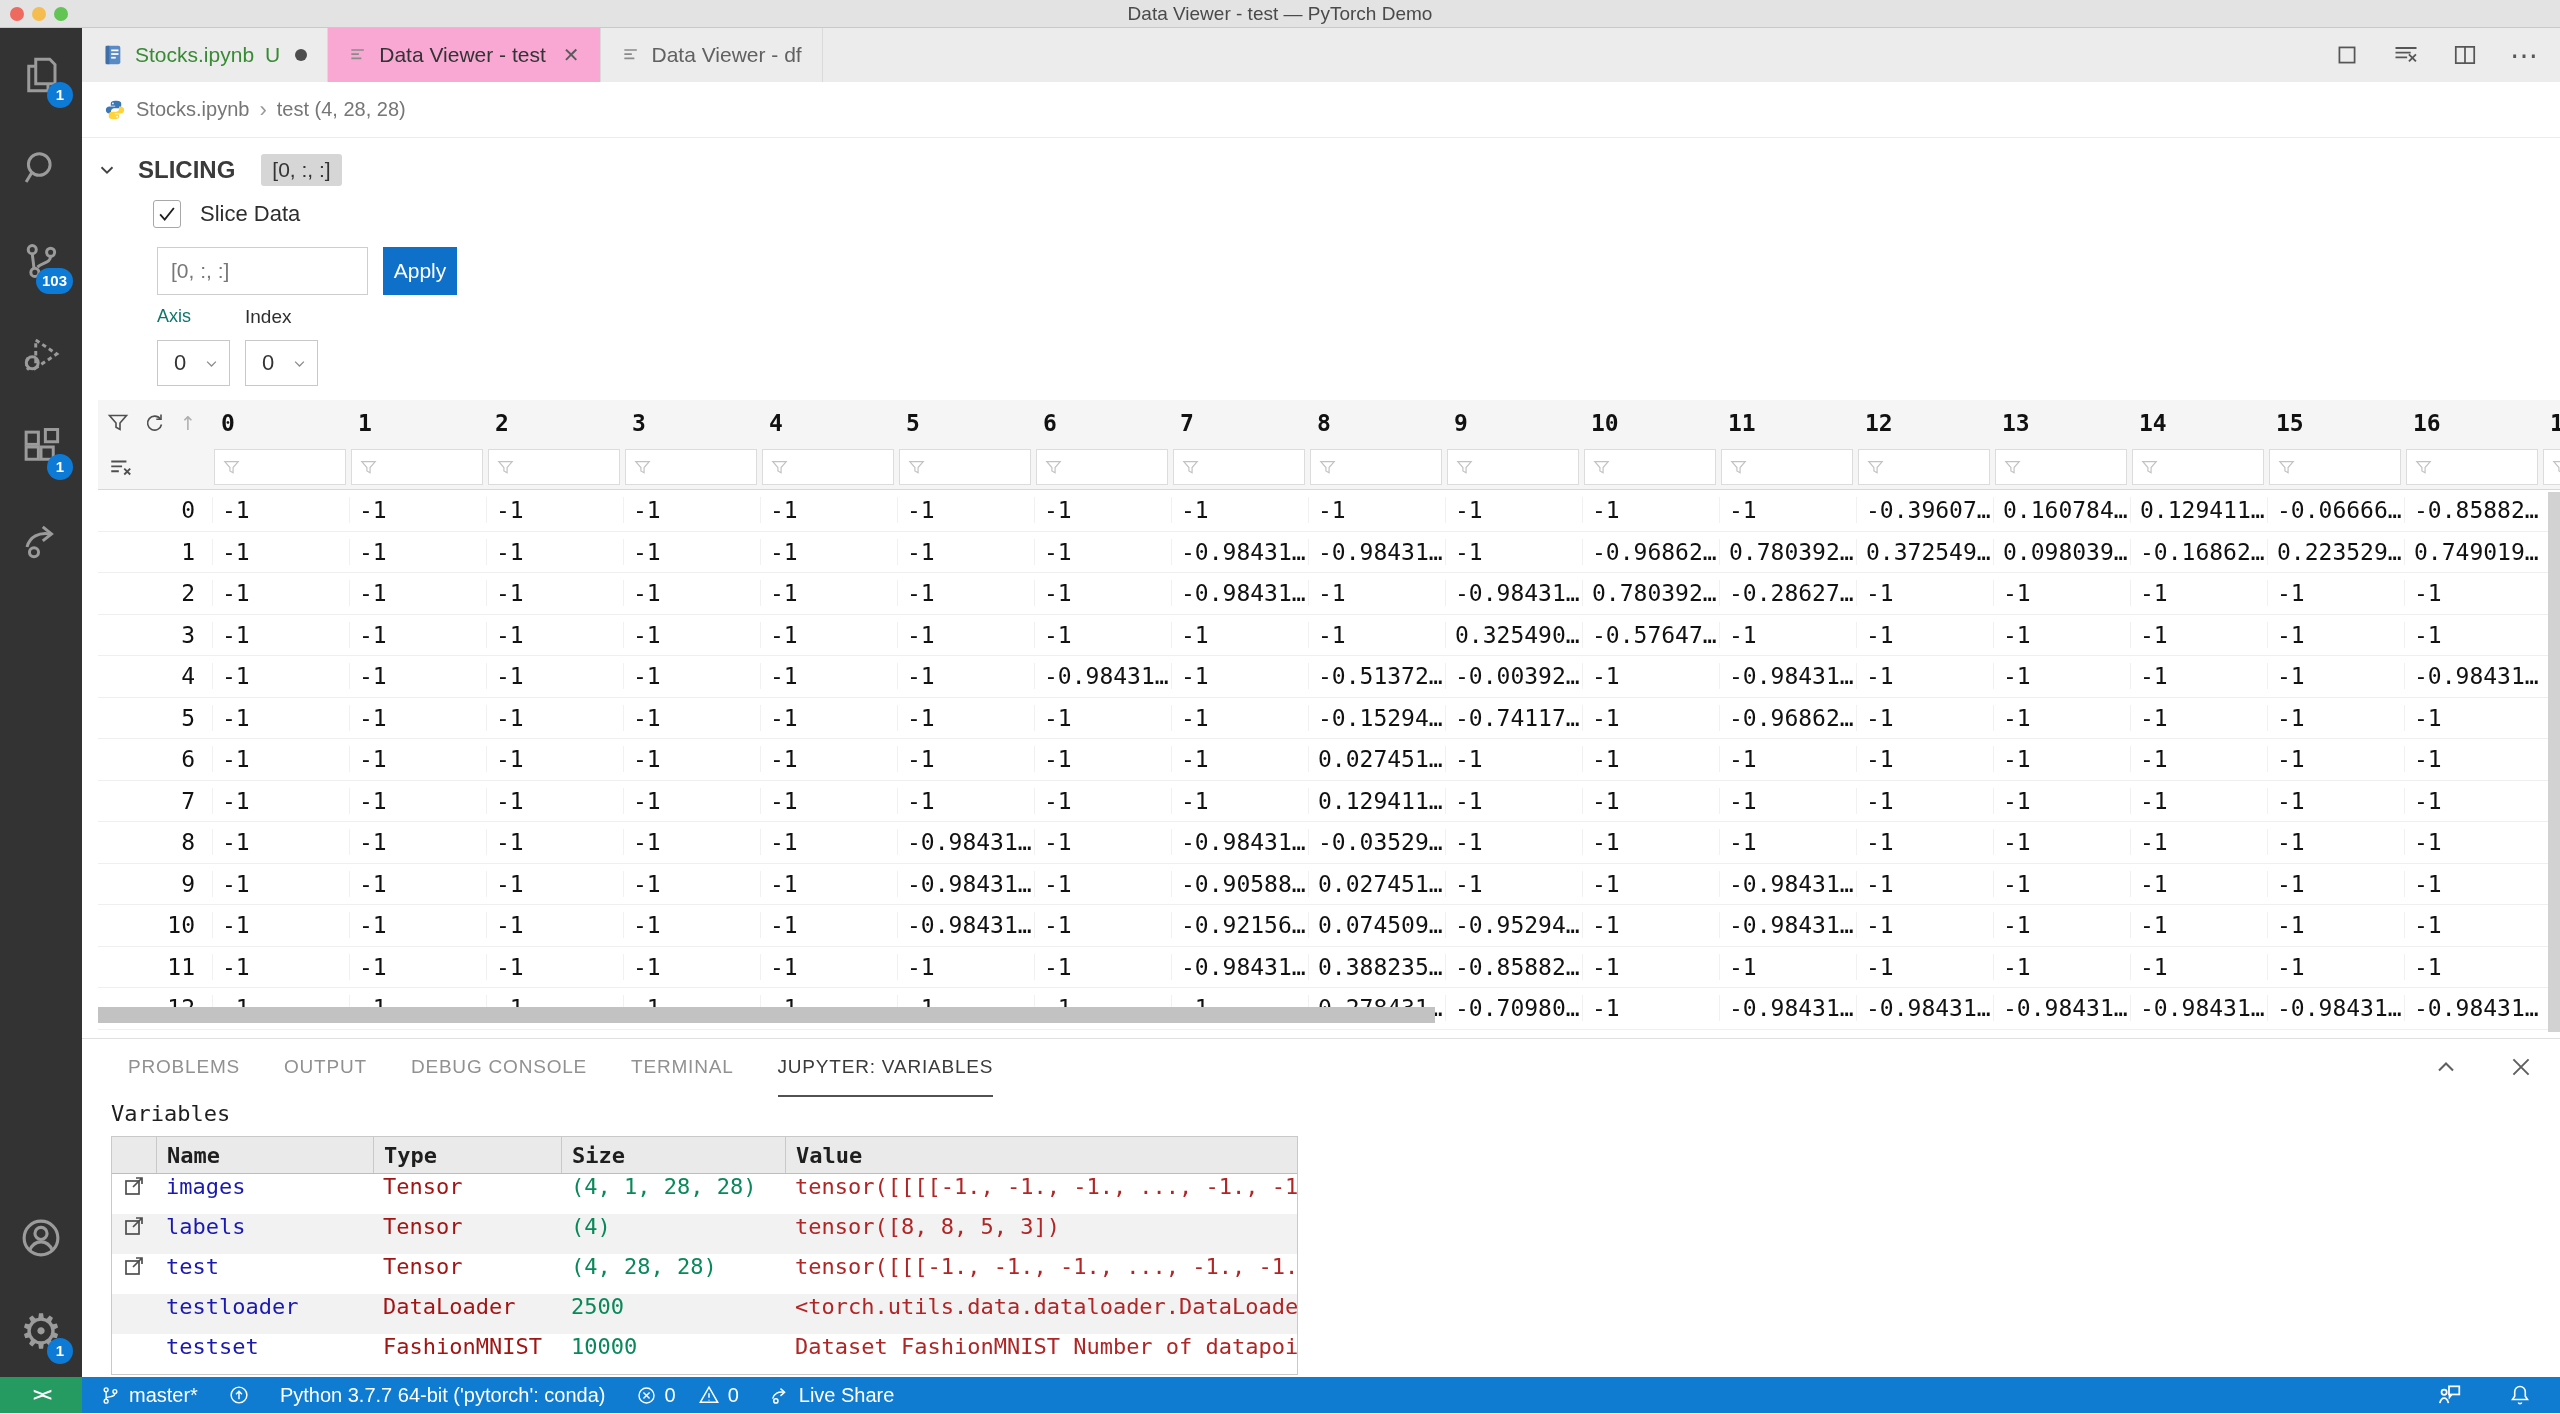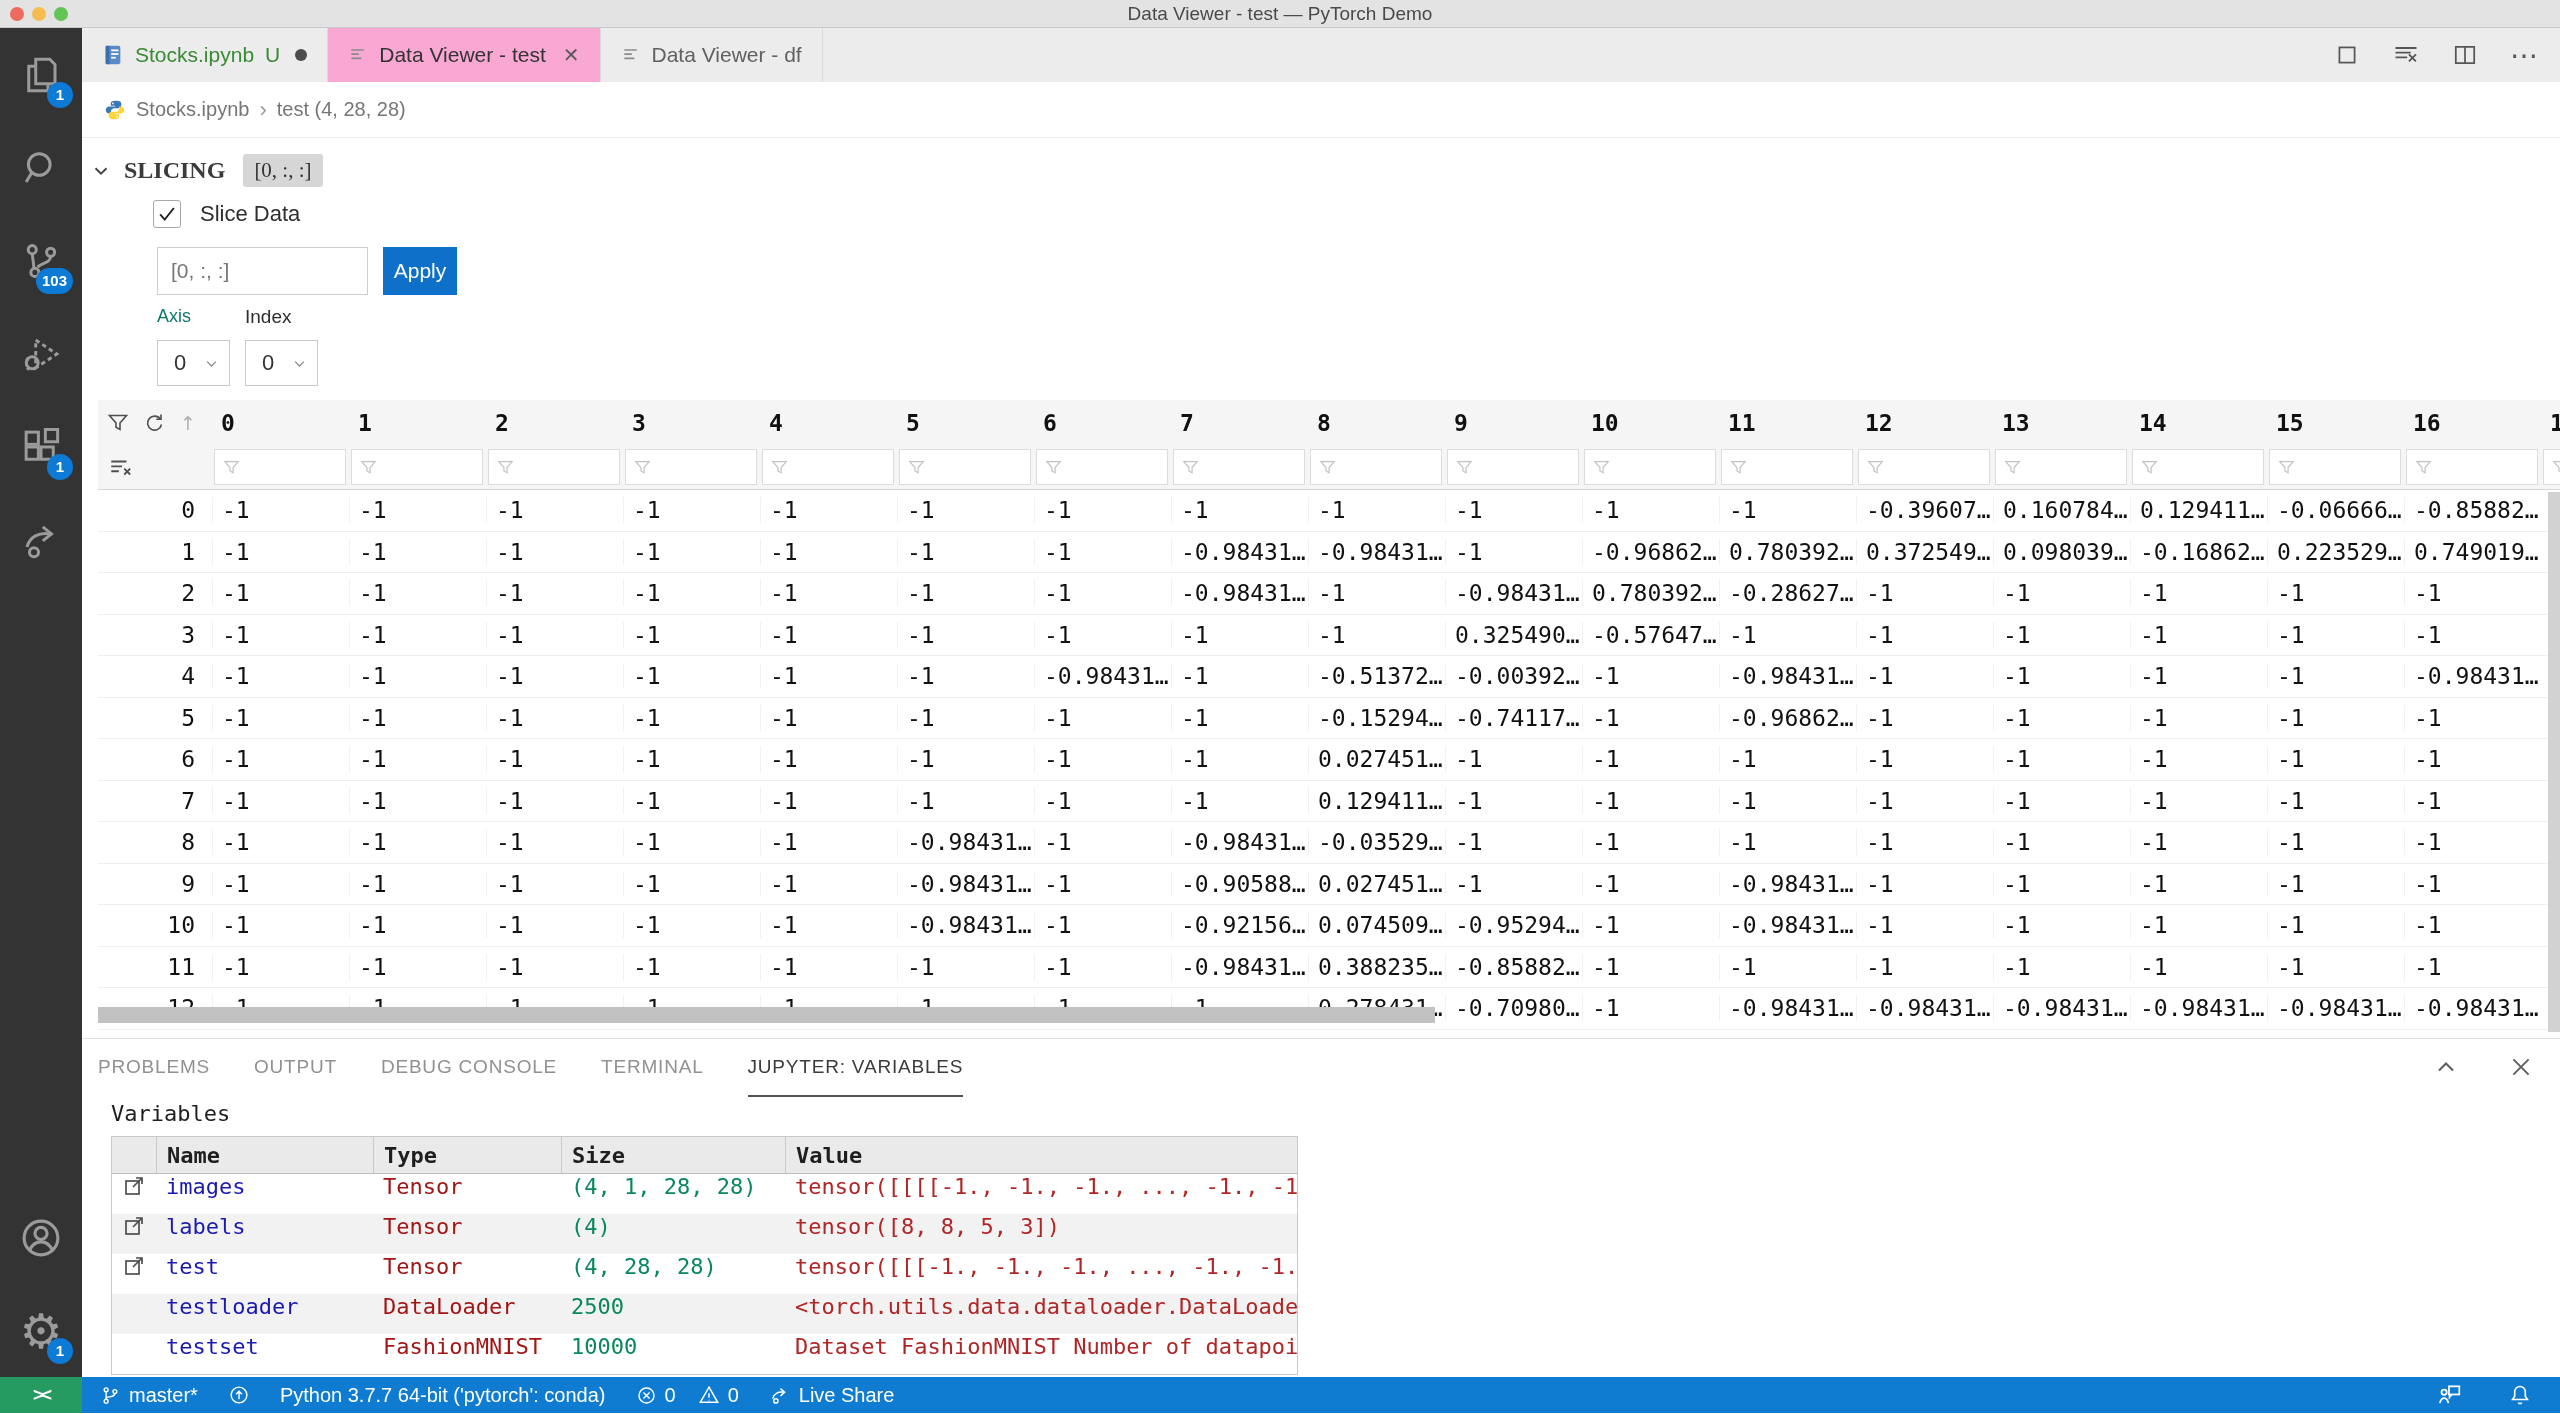--- a/index.html
+++ b/index.html
@@ -44,21 +44,21 @@
   .editor-actions svg { stroke:#565656; fill:none; stroke-width:1.6; }
   .ellipsis-glyph { font-size:28px; color:#565656; letter-spacing:2px; }
 
   
   .breadcrumbs { height:56px; display:flex; align-items:center; gap:10px; padding-left:22px;
                  font-size:20px; color:#767676; border-bottom:1px solid #ececec; flex-shrink:0; }
   .crumb-sep { color:#9a9a9a; font-size:22px; }
 
   
   .slicing { height:262px; position:relative; flex-shrink:0; }
-  .slicing-header { position:absolute; left:8px; top:16px; display:flex; align-items:center; gap:12px;font-family:Liberation Serif, serif; }
+  .slicing-header { position:absolute; left:14px; top:16px; display:flex; align-items:center; gap:20px; }
   .slicing-title { font-size:24px; font-weight:bold; color:#3b3b3b; }
   .slicing-badge { background:#d6d6d6; color:#333; font-size:21px; padding:4px 11px; border-radius:3px; margin-left:6px; }
   .check-row { position:absolute; left:32px; top:62px; display:flex; align-items:center; gap:19px;margin-left:39px; }
   .checkbox { width:28px; height:28px; border:1px solid #a8a8a8; border-radius:3px; background:#fff;
               display:flex; align-items:center; justify-content:center; }
   .check-label { font-size:22px; color:#2e2e2e; }
   .slice-input { position:absolute; left:75px; top:109px; width:211px; height:48px; border:1px solid #cecece;
                  font-size:21px; color:#777; padding-left:13px; font-family:"Liberation Sans",sans-serif; background:#fff; }
   .apply-btn { position:absolute; left:301px; top:109px; width:74px; height:48px; background:#0e70c8; color:#fff;
                border:none; font-size:21px; display:flex; align-items:center; justify-content:center; }
@@ -87,21 +87,21 @@
   .grow { display:flex; height:41.5px; border-bottom:1px solid #efefef; align-items:center; }
   .ridx { width:114px; flex-shrink:0; text-align:right; padding-right:17px; font-family:"DejaVu Sans Mono",monospace;
           font-size:23px; color:#111; }
   .gcell { width:137px; flex-shrink:0; padding-left:9px; font-family:"DejaVu Sans Mono",monospace; font-size:23px;
            color:#111; border-left:1px solid #f1f1f1; white-space:nowrap; overflow:hidden; }
   .hscrollbar { position:absolute; left:16px; top:607px; width:1337px; height:16px; background:#c2c2c2; }
   .vscrollbar { position:absolute; right:0; top:92px; width:12px; height:540px; background:#d2d2d2; }
 
   
   .panel { height:339px; border-top:1px solid #e0e0e0; position:relative; flex-shrink:0; background:#fff; }
-  .panel-tabs { height:58px; display:flex; align-items:stretch; gap:44px; padding-left:16px; }
+  .panel-tabs { height:58px; display:flex; align-items:stretch; gap:44px; padding-left:46px; }
   .panel-tab { display:flex; align-items:center; font-size:19px; letter-spacing:0.8px; color:#919191;
                border-bottom:2px solid transparent; }
   .panel-tab.active { color:#3b3b3b; border-bottom-color:#525252; }
   .panel-actions { position:absolute; right:26px; top:14px; display:flex; gap:48px; align-items:center; }
   .panel-actions svg { stroke:#5f5f5f; fill:none; stroke-width:1.8; }
   .vars-title { margin:4px 0 0 29px; font-family:"DejaVu Sans Mono",monospace; font-size:22px; color:#1e1e1e; }
   .vt { margin:10px 0 0 29px; width:1187px; border:1px solid #c9c9c9; }
   .vt-head { display:flex; height:37px; background:#eaeaea; border-bottom:1px solid #bdbdbd; align-items:center; }
   .vt-hcell { font-family:"DejaVu Sans Mono",monospace; font-size:22px; font-weight:bold; color:#1e1e1e;
               padding-left:10px; border-left:1px solid #c9c9c9; height:100%; display:flex; align-items:center; }

